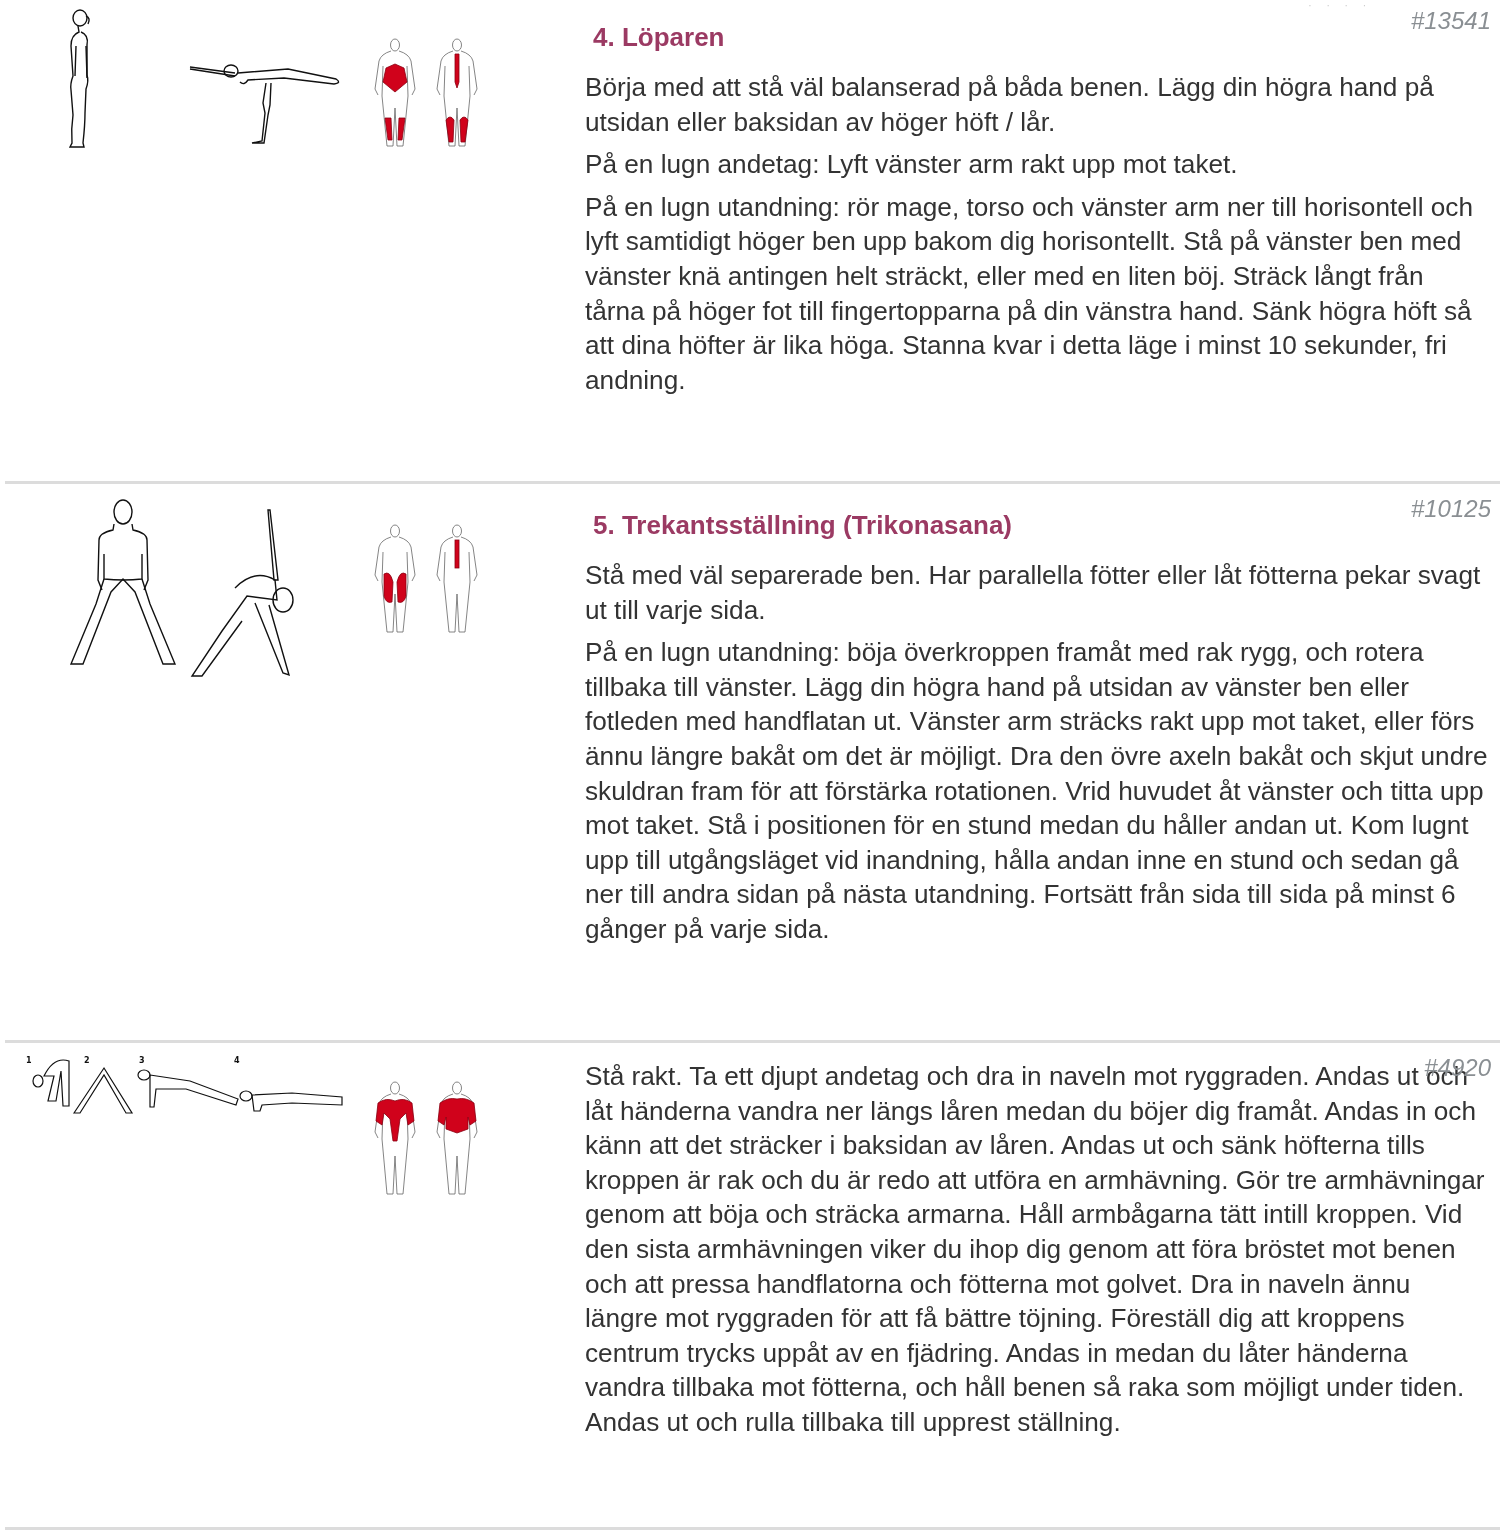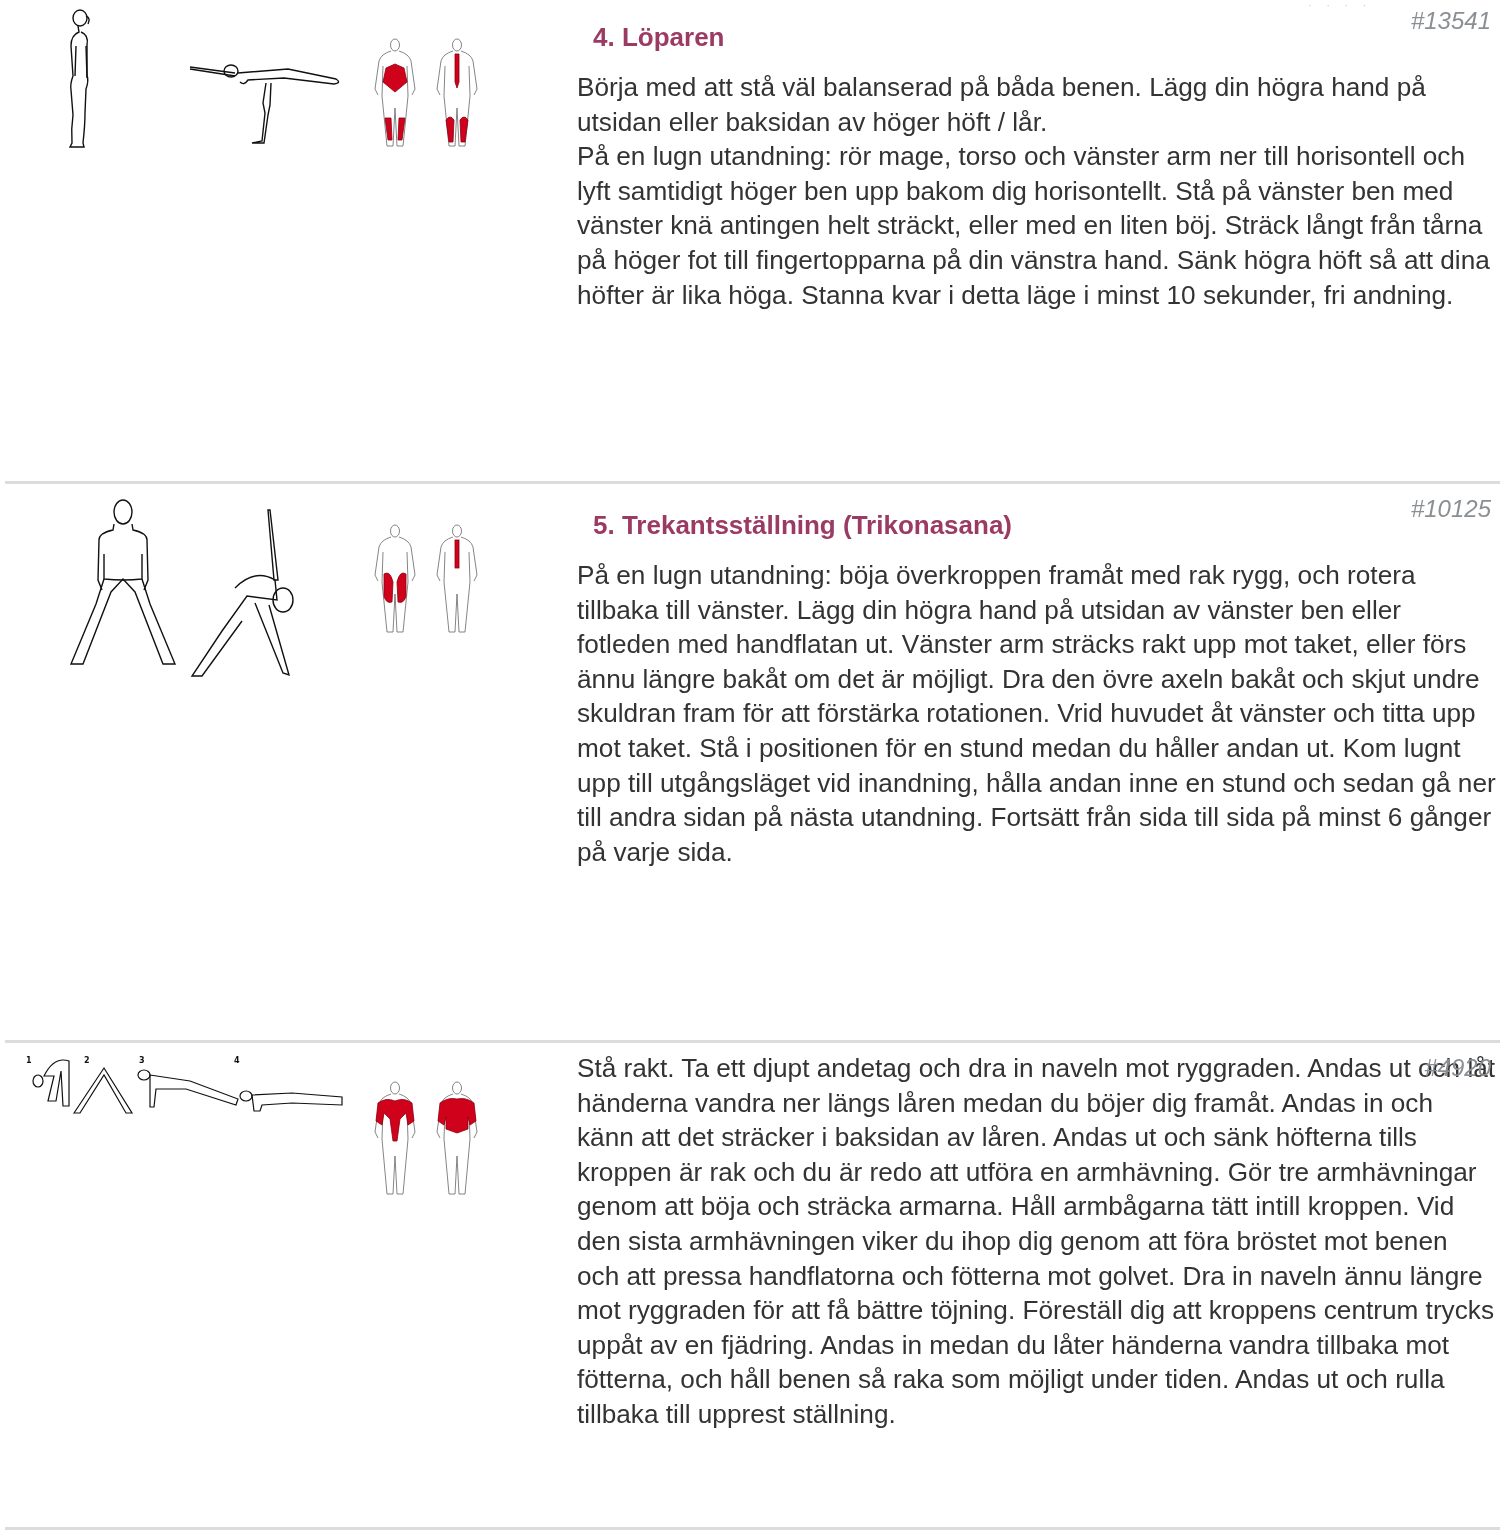--- a/index.html
+++ b/index.html
@@ -19,21 +19,21 @@
   .text-col { position: absolute; left: 577px; width: 920px; }
   .title {
     color: #9b3a63; font-weight: bold; font-size: 26px; line-height: 34px;
     margin: 16px; white-space: nowrap;
   }
   .ref {
     position: absolute; right: 6px; top: 0; color: #8a8f93; font-style: italic;
     font-size: 24px; line-height: 34px;
   }
   .desc { font-size: 26.2px; line-height: 34.6px; margin: 0; }
-  .desc p { margin: 0; }
+  .desc p { margin: 8px; }
   .faint { position:absolute; right: 125px; top: -4px; color:#c8c8c8; font-size:10px; letter-spacing: 6px; }
 </style>
 </head>
 <body>
 
 <section class="exercise" style="top:0; height:480px;">
   <div class="images">
 
     <svg style="left:60px; top:8px;" width="40" height="145" viewBox="0 0 40 145" fill="none" stroke="#111" stroke-width="1.4">
       <ellipse cx="20" cy="10" rx="7" ry="8"></ellipse>
@@ -64,20 +64,21 @@
       <path d="M23 16 h4 l0 28 l-2 6 l-2 -6 z" fill="#d0021b" stroke="#8a0012"></path>
       <path d="M14 82 q4 -6 8 0 l-1 22 l-4 0 z M28 82 q4 -6 8 0 l-3 22 l-4 0 z" fill="#d0021b" stroke="#8a0012"></path>
     </svg>
   </div>
   <div class="text-col" style="top:4px;">
     <span class="faint">· · · ·</span>
     <h2 class="title">4. Löparen</h2>
     <span class="ref">#13541</span>
     <div class="desc">
       <p>Börja med att stå väl balanserad på båda benen. Lägg din högra hand på utsidan eller baksidan av höger höft / lår.</p>
+      <p>På en lugn andetag: Lyft vänster arm rakt upp mot taket.</p>
       <p>På en lugn utandning: rör mage, torso och vänster arm ner till horisontell och lyft samtidigt höger ben upp bakom dig horisontellt. Stå på vänster ben med vänster knä antingen helt sträckt, eller med en liten böj. Sträck långt från tårna på höger fot till fingertopparna på din vänstra hand. Sänk högra höft så att dina höfter är lika höga. Stanna kvar i detta läge i minst 10 sekunder, fri andning.</p>
     </div>
   </div>
 </section>
 <div class="sep" style="top:481px;"></div>
 
 <section class="exercise" style="top:484px; height:525px;">
   <div class="images">
     <svg style="left:66px; top:10px;" width="115" height="180" viewBox="0 0 115 180" fill="none" stroke="#111" stroke-width="1.4">
       <ellipse cx="57" cy="18" rx="9" ry="12"></ellipse>
@@ -101,20 +102,21 @@
       <ellipse cx="25" cy="7" rx="4.5" ry="6"></ellipse>
       <path d="M21 13 q-10 3 -12 10 l-4 28 l3 6 M29 13 q10 3 12 10 l4 28 l-3 6"></path>
       <path d="M13 28 l-1 30 l5 50 h6 l2 -38 l2 38 h6 l5 -50 l-1 -30"></path>
       <rect x="23" y="16" width="4" height="28" fill="#d0021b" stroke="#8a0012"></rect>
     </svg>
   </div>
   <div class="text-col" style="top:8px;">
     <h2 class="title">5. Trekantsställning (Trikonasana)</h2>
     <span class="ref">#10125</span>
     <div class="desc">
+      <p>Stå med väl separerade ben. Har parallella fötter eller låt fötterna pekar svagt ut till varje sida.</p>
       <p>På en lugn utandning: böja överkroppen framåt med rak rygg, och rotera tillbaka till vänster. Lägg din högra hand på utsidan av vänster ben eller fotleden med handflatan ut. Vänster arm sträcks rakt upp mot taket, eller förs ännu längre bakåt om det är möjligt. Dra den övre axeln bakåt och skjut undre skuldran fram för att förstärka rotationen. Vrid huvudet åt vänster och titta upp mot taket. Stå i positionen för en stund medan du håller andan ut. Kom lugnt upp till utgångsläget vid inandning, hålla andan inne en stund och sedan gå ner till andra sidan på nästa utandning. Fortsätt från sida till sida på minst 6 gånger på varje sida.</p>
     </div>
   </div>
 </section>
 <div class="sep" style="top:1040px;"></div>
 
 <section class="exercise" style="top:1043px; height:484px;">
   <div class="images">
     <svg style="left:24px; top:8px;" width="325" height="70" viewBox="0 0 325 70" fill="none" stroke="#111" stroke-width="1.2">
       <text x="2" y="12" font-size="8" font-weight="bold" fill="#111" stroke="none" font-family="DejaVu Sans, sans-serif">1</text>

